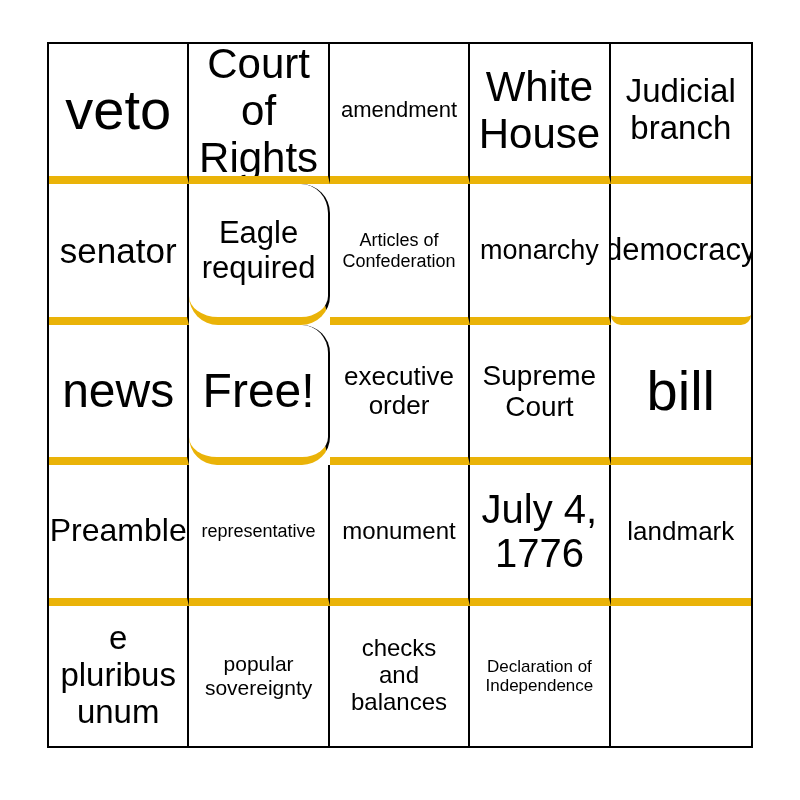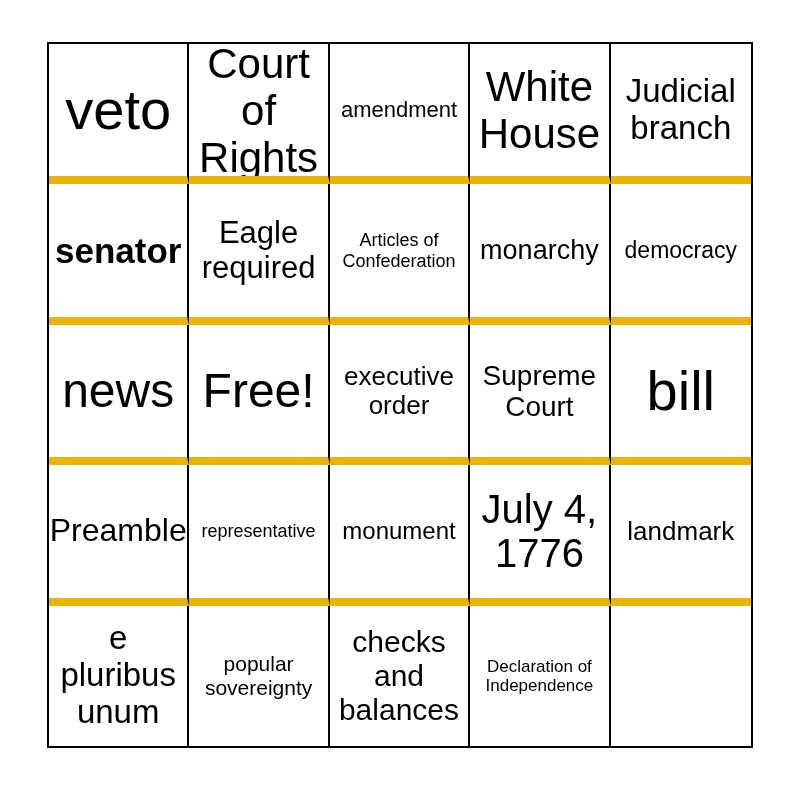--- a/index.html
+++ b/index.html
@@ -54,47 +54,47 @@
   <div class="bingo-card">
     <div class="bingo-cell" style="font-size: 56px;">veto</div>
     <div class="bingo-cell" style="font-size: 42px;">Court of
 Rights</div>
     <div class="bingo-cell" style="font-size: 22px;">amendment</div>
     <div class="bingo-cell" style="font-size: 42px;">White
 House</div>
 
     <div class="bingo-cell" style="font-size: 33px;">Judicial
 branch</div>
-    <div class="bingo-cell" style="font-size: 35px; font-weight: bold;">senator</div>
-    <div class="bingo-cell" style="font-size: 31px;">Eagle
+    <div class="bingo-cell" style="font-size: 35px;">senator</div>
+    <div class="bingo-cell" style="font-size: 31px; border-radius: 29px;">Eagle
 required</div>
     <div class="bingo-cell" style="font-size: 18px;">Articles of
 Confederation</div>
     <div class="bingo-cell" style="font-size: 27px;">monarchy</div>
 
-    <div class="bingo-cell" style="font-size: 23px;">democracy</div>
+    <div class="bingo-cell" style="font-size: 31px; border-radius: 10px;">democracy</div>
     <div class="bingo-cell" style="font-size: 48px;">news</div>
-    <div class="bingo-cell" style="font-size: 48px;">Free!</div>
+    <div class="bingo-cell" style="font-size: 48px; border-radius: 28px;">Free!</div>
     <div class="bingo-cell" style="font-size: 26px;">executive
 order</div>
     <div class="bingo-cell" style="font-size: 28px;">Supreme
 Court</div>
 
     <div class="bingo-cell" style="font-size: 56px;">bill</div>
     <div class="bingo-cell" style="font-size: 32px;">Preamble</div>
     <div class="bingo-cell" style="font-size: 18px;">representative</div>
     <div class="bingo-cell" style="font-size: 24px;">monument</div>
     <div class="bingo-cell" style="font-size: 40px;">July 4,
 1776</div>
 
     <div class="bingo-cell" style="font-size: 26px;">landmark</div>
     <div class="bingo-cell" style="font-size: 33px;">e
 pluribus
 unum</div>
     <div class="bingo-cell" style="font-size: 21px;">popular
 sovereignty</div>
-    <div class="bingo-cell" style="font-size: 30px;">checks
+    <div class="bingo-cell" style="font-size: 24px;">checks
 and
 balances</div>
     <div class="bingo-cell" style="font-size: 17px;">Declaration of
 Independence</div>
   </div>
 </div>
 
 </body></html>

